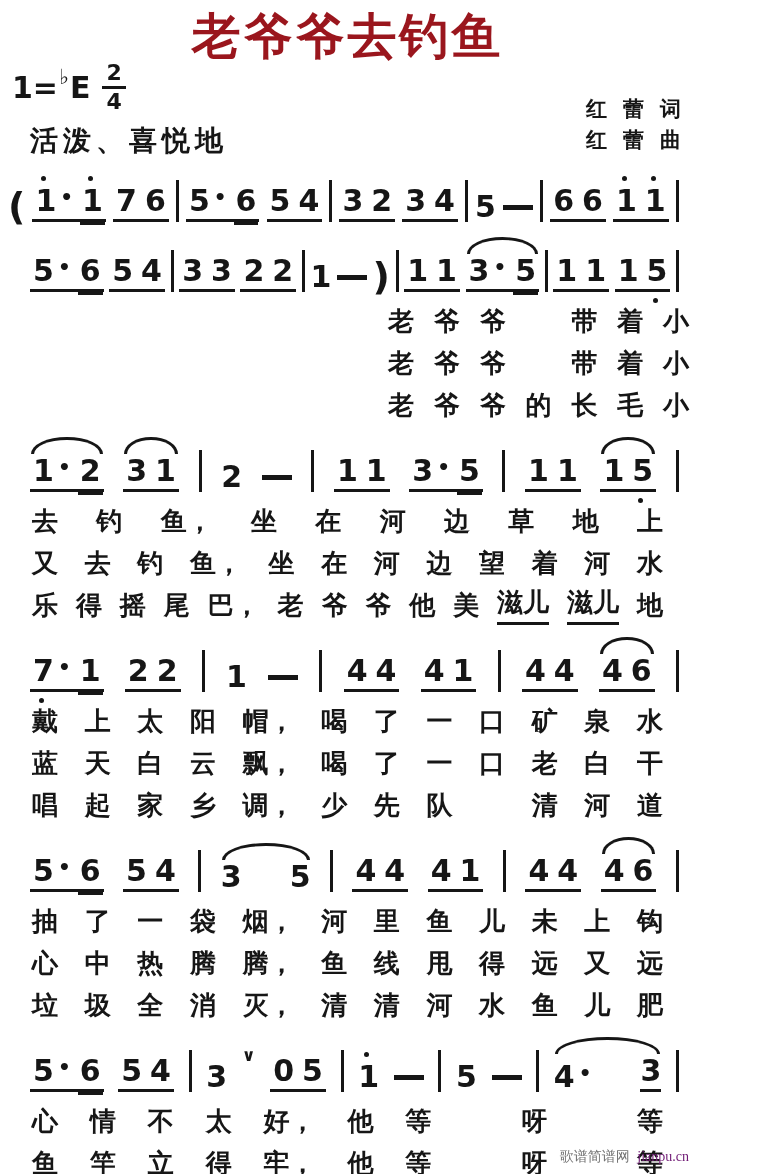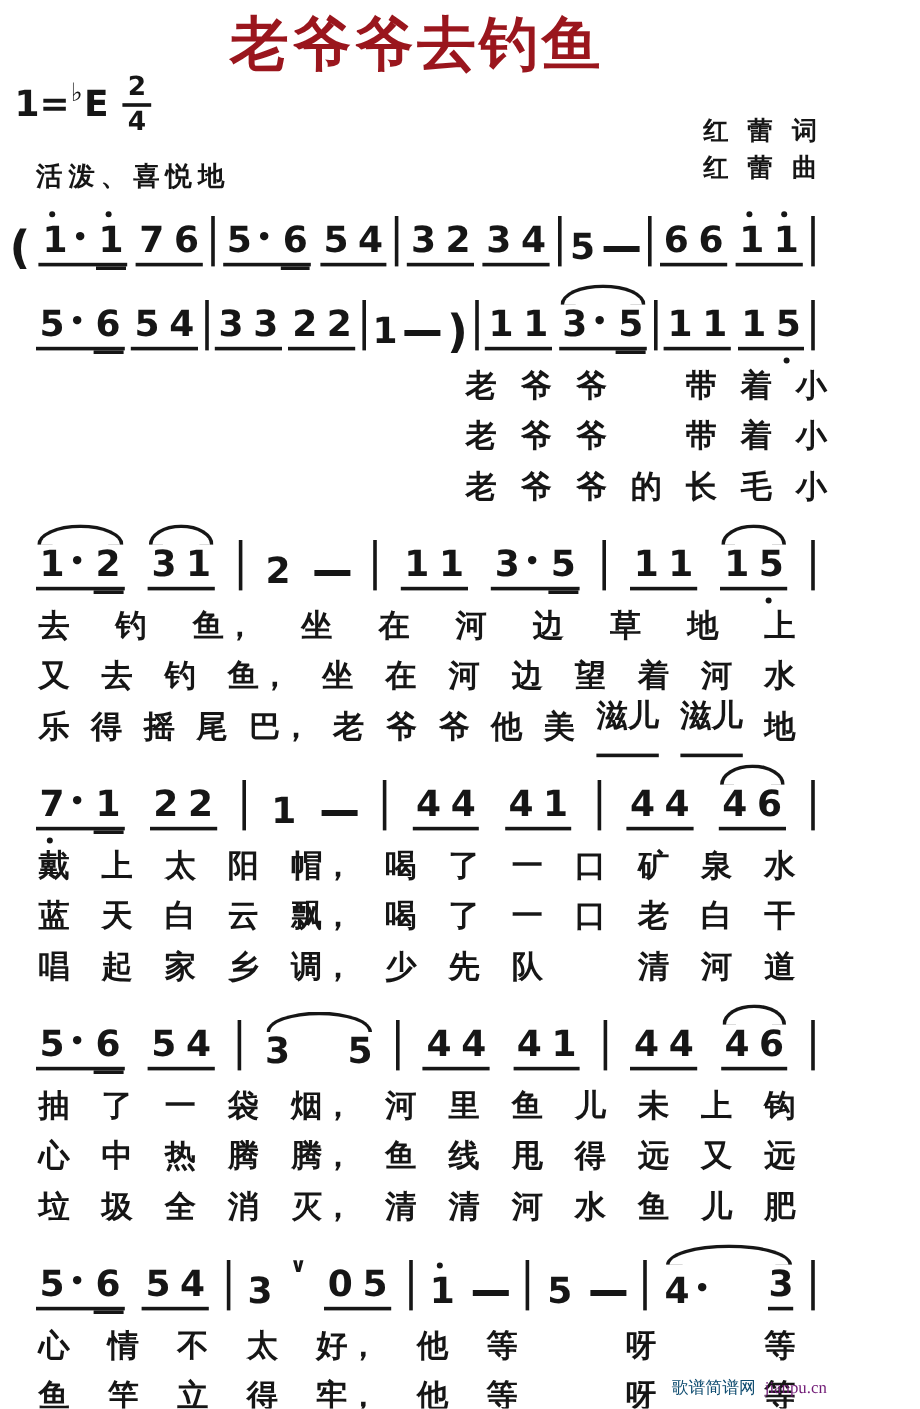--- a/index.html
+++ b/index.html
@@ -14,21 +14,21 @@
             font-size:22px;font-weight:700;}
   .keysig{position:absolute;left:12px;top:62px;display:flex;align-items:center;
           font-family:"DejaVu Sans",sans-serif;font-weight:700;font-size:30px;}
   .flat{font-size:21px;transform:translateY(-11px);margin:0 1px;}
   .meter{display:inline-flex;flex-direction:column;align-items:center;margin-left:12px;
          font-size:22px;line-height:1;}
   .mtop{border-bottom:3px solid #161616;padding:0 4px 2px;}
   .mbot{padding-top:2px;}
   .credits{position:absolute;right:14px;top:94px;text-align:right;
            font-size:21px;font-weight:700;line-height:31px;letter-spacing:16px;margin-right:-16px;}
-  .tempo{position:absolute;left:30px;top:132px;font-size:22px;font-weight:700;letter-spacing:5px;}
+  .tempo{position:absolute;left:30px;top:122px;font-size:28px;font-weight:700;letter-spacing:5px;}
   
   .mline{display:flex;align-items:flex-end;justify-content:space-between;
          height:62px;padding:0 16px 8px 30px;}
   .mline.first{padding-left:8px;}
   .note{position:relative;display:inline-flex;align-items:flex-end;}
   .digit{font-family:"DejaVu Sans",sans-serif;font-weight:700;font-size:30px;line-height:1;}
   .aug{font-family:"DejaVu Sans",sans-serif;font-weight:700;font-size:20px;line-height:1;
        margin:0 1px 9px 4px;}
   .group{position:relative;display:inline-flex;align-items:flex-end;gap:8px;}
   .group.beamed{border-bottom:3px solid #161616;padding:0 3px 3px;}
@@ -46,25 +46,25 @@
   .paren{font-family:"DejaVu Sans",sans-serif;font-weight:700;font-size:38px;line-height:.85;}
   .breath{font-family:"DejaVu Sans",sans-serif;font-weight:700;font-size:17px;
           transform:translateY(-27px);}
   
   .lyrics{margin-bottom:4px;}
   .lyr-row{display:flex;justify-content:space-between;align-items:center;
            height:42px;padding:0 32px;font-size:26px;font-weight:700;}
   .lyrics-indent{margin-left:388px;width:347px;}
   .lyrics-indent .lyr-row{padding:0;}
   .syl{white-space:nowrap;}
-  .syl.u{border-bottom:3px solid #161616;padding-bottom:14px;}
+  .syl.u{border-bottom:3px solid #161616;padding-bottom:2px;}
   .syl.spacer{width:26px;}
   
   .watermark{position:absolute;right:6px;bottom:8px;font-size:14px;}
-  .wm-site{color:#0c4a6e;}
+  .wm-site{color:#737373;}
   .wm-domain{color:#701a75;margin-left:4px;}
 </style>
 </head>
 <body>
 
 <div class="sheet">
 
   <div class="header">
     <div class="title">老爷爷去钓鱼</div>
     <div class="keysig">

